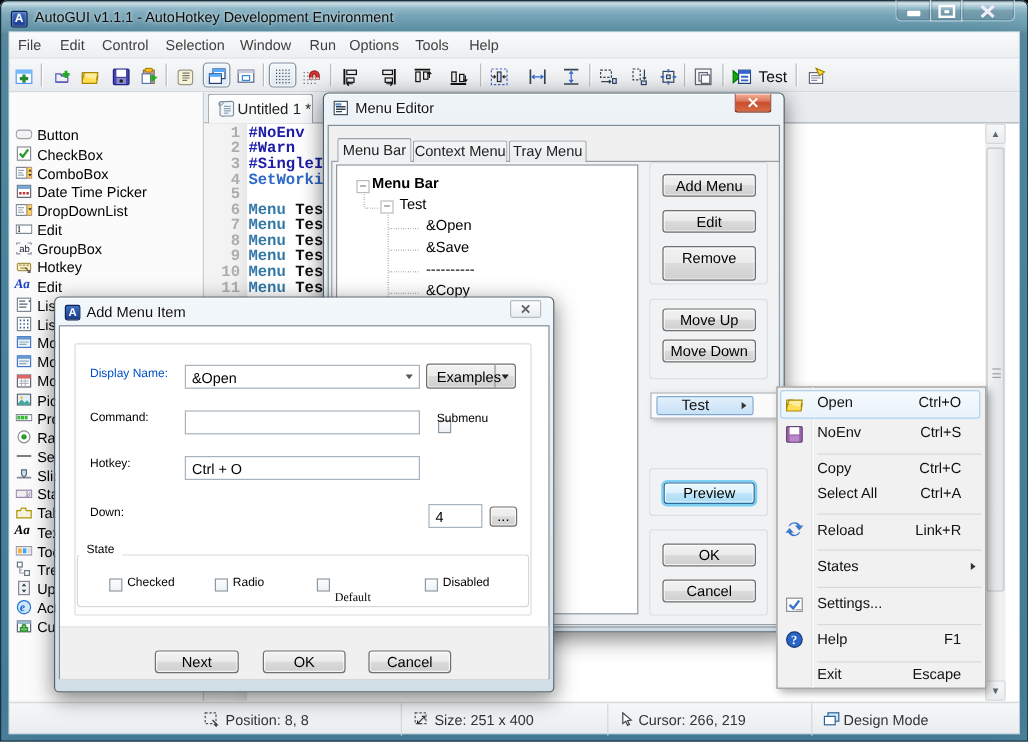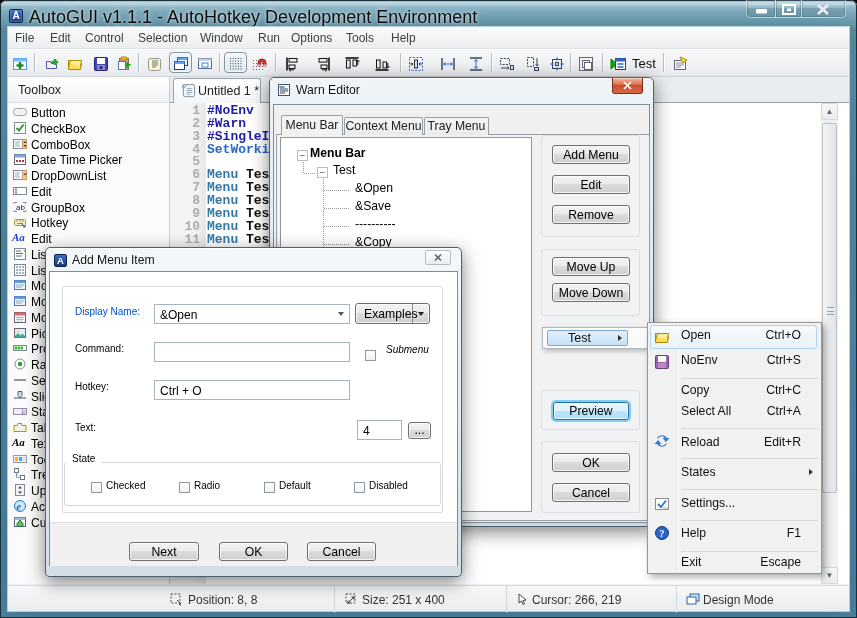--- a/index.html
+++ b/index.html
@@ -3,21 +3,21 @@
 *{margin:0;padding:0;box-sizing:border-box;}
 html,body{width:857px;height:618px;overflow:hidden;}
 body{font-family:"Liberation Sans",sans-serif;font-size:12px;position:relative;background:#000;}
 .abs{position:absolute;}
 #frame{position:absolute;left:0;top:0;width:857px;height:618px;
  background:linear-gradient(180deg,#1d3b47 0%,#c6dde6 0.45%,#8db6c6 1.1%,#74a3b6 2%,#6697ab 3.2%,#5d8fa3 4.0%,#527f93 4.6%,#4a8099 7%,#427d98 30%,#3d7894 70%,#3a7390 100%);
  border-radius:6px 6px 0 0;
  box-shadow:inset 0 0 0 1px #16303c, inset 0 2px 0 rgba(255,255,255,.4), inset 0 0 40px rgba(255,255,255,.12);}
 #titlebar{position:absolute;left:0;top:0;width:857px;height:27px;}
 #appicon{position:absolute;left:9px;top:9px;width:14px;height:14px;background:linear-gradient(180deg,#3c6ec4,#1a3a8c);border:1px solid #0d2350;border-radius:2px;color:#fff;font-weight:bold;font-size:10px;text-align:center;line-height:12px;box-shadow:inset 0 0 2px rgba(255,255,255,.6);}
-#apptitle{position:absolute;left:29px;top:7px;font-size:18px;color:#0c0c0c;text-shadow:0 0 3px rgba(255,255,255,.7),0 0 6px rgba(255,255,255,.5);white-space:nowrap;}
+#apptitle{position:absolute;left:29px;top:7px;font-size:12px;color:#0c0c0c;text-shadow:0 0 3px rgba(255,255,255,.7),0 0 6px rgba(255,255,255,.5);white-space:nowrap;}
 .capbtn{position:absolute;top:0;height:18px;background:linear-gradient(180deg,rgba(255,255,255,.18),rgba(255,255,255,.04) 45%,rgba(0,0,0,.10) 50%,rgba(0,0,0,.04));border:1px solid rgba(205,228,237,.7);border-top:none;color:#fff;text-align:center;box-shadow:inset 0 0 0 1px rgba(40,70,85,.25);}
 #btnmin{left:746px;width:30px;border-radius:0 0 0 5px;}
 #btnmax{left:775px;width:27px;}
 #btnclose{left:801px;width:45px;border-radius:0 0 5px 0;}
 #client{position:absolute;left:8px;top:27px;width:841px;height:584px;background:#eff1f3;box-shadow:0 0 0 1px rgba(220,235,242,.75);}
 
 #menubar{position:absolute;left:0;top:0;width:841px;height:22px;background:linear-gradient(180deg,#f9fafb,#eceef1);border-bottom:1px solid #e0e3e6;color:#333;}
 #menubar span{position:absolute;top:4px;font-size:12px;color:#404040;}
 
 #toolbar{position:absolute;left:0;top:22px;width:841px;height:28px;background:linear-gradient(180deg,#f7f8f9,#e8ebee);border-bottom:1px solid #cfd4d9;}
@@ -274,23 +274,20 @@
   <div class="tsep" style="left:655px"></div>
   <svg class="tico" style="left:665px" width="16" height="16" viewBox="0 0 16 16">
         <rect x="1.5" y="4.5" width="11" height="9" fill="#fff" stroke="#667"></rect>
         <path d="M3 7 h8 M3 9 h8 M3 11 h5" stroke="#88a" stroke-width="1"></path>
         <path d="M7 1 l7 3 -4 3 z" fill="#fd4" stroke="#a80"></path>
       </svg>
       <div id="testlabel">Test</div>
     </div>
  <div id="content">
   <div id="toolbox">
-   <div id="tbhead">
-          <span>Toolbox</span>
-        </div>
    <div class="tbitem" style="top:28.00px">
           <svg width="14" height="14" viewBox="0 0 14 14">
             <rect x="0.5" y="3.5" width="13" height="7" rx="3" fill="#f2f2f2" stroke="#9aa0a6"></rect>
           </svg>
           <span class="txt">Button</span>
         </div>
    <div class="tbitem" style="top:59.50px">
           <svg width="14" height="14" viewBox="0 0 14 14">
             <rect x="0.5" y="2.5" width="9" height="9" fill="#fff" stroke="#7c8894"></rect>
             <path d="M2 5h5M2 7h4M2 9h5" stroke="#9ab" stroke-width="1"></path>
@@ -552,21 +549,21 @@
  </div>
 </div>
 
 <div class="dlg" id="dlgME" style="left:269px;top:77px;width:385px;height:450px;">
  <div class="dlgframe"></div>
  <svg class="abs" style="left:8px;top:6px" width="14" height="14" viewBox="0 0 14 14">
       <rect x="1.5" y="1.5" width="11" height="11" fill="#fff" stroke="#456"></rect>
       <path d="M3 4 h4 M3 6 h8 M3 8 h8 M3 10 h5" stroke="#345" stroke-width="1.2"></path>
       <rect x="2.5" y="3" width="5" height="2" fill="#69c"></rect>
     </svg>
- <div class="dlgtitle" style="left:27px;top:6px">Warn Editor</div>
+ <div class="dlgtitle" style="left:27px;top:6px">Menu Editor</div>
  <div class="abs" id="meclose" style="left:343px;top:1px;width:31px;height:16px;border:1px solid #7e2d1d;border-top:none;border-radius:0 0 3px 3px;background:linear-gradient(180deg,#f5b09a 0%,#e07a5d 40%,#c94f31 50%,#d66a42 100%);box-shadow:inset 0 1px 0 rgba(255,255,255,.5);">
   <svg width="29" height="15">
         <path d="M11 4 L18 11 M18 4 L11 11" stroke="#fff" stroke-width="1.7"></path>
       </svg></div>
  <div class="dlgclient" style="left:4px;top:27px;width:377px;height:419px;background:#f0f0f0;">
 
   <div class="abs" style="left:2px;top:29px;width:374px;height:387px;border:1px solid #999fa5;background:#f1f2f3;border-radius:0 2px 2px 2px;"></div>
   <div class="tab tabsel" style="left:7px;top:10px;width:62px;height:20px;line-height:19px;">Menu Bar</div>
   <div class="tab" style="left:70px;top:12px;width:79px;height:18px;line-height:17px;">Context Menu</div>
   <div class="tab" style="left:150px;top:12px;width:65px;height:18px;line-height:17px;text-align:center;">Tray Menu</div>
@@ -585,21 +582,21 @@
    <div class="treetxt" style="left:52px;top:25px;">Test</div>
    <div class="treetxt" style="left:74px;top:43px;">&amp;Open</div>
    <div class="treetxt" style="left:74px;top:61px;">&amp;Save</div>
    <div class="treetxt" style="left:74px;top:79px;">----------</div>
    <div class="treetxt" style="left:74px;top:97px;">&amp;Copy</div>
   </div>
 
   <div class="grp" style="left:267px;top:30px;width:99px;height:102px;"></div>
   <div class="w7btn" style="left:278px;top:40px;width:78px;height:19px;line-height:18px;">Add Menu</div>
   <div class="w7btn" style="left:278px;top:70px;width:78px;height:19px;line-height:18px;">Edit</div>
-  <div class="w7btn" style="left:278px;top:100px;width:78px;height:19px;line-height:18px;">Remove</div>
+  <div class="w7btn" style="left:278px;top:100px;width:78px;height:29px;line-height:18px;">Remove</div>
   <div class="grp" style="left:267px;top:144px;width:99px;height:67px;"></div>
   <div class="w7btn" style="left:278px;top:152px;width:78px;height:19px;line-height:18px;">Move Up</div>
   <div class="w7btn" style="left:278px;top:178px;width:78px;height:19px;line-height:18px;">Move Down</div>
   <div class="grp" style="left:267px;top:285px;width:99px;height:40px;"></div>
   <div class="w7btn w7def" style="left:279px;top:297px;width:76px;height:18px;line-height:17px;">Preview</div>
   <div class="grp" style="left:267px;top:336px;width:99px;height:72px;"></div>
   <div class="w7btn" style="left:278px;top:348px;width:78px;height:19px;line-height:18px;">OK</div>
   <div class="w7btn" style="left:278px;top:378px;width:78px;height:19px;line-height:18px;">Cancel</div>
  </div>
 </div>
@@ -622,39 +619,39 @@
       </div>
   <div class="w7btn" style="left:305px;top:31px;width:75px;height:21px;line-height:20px;">
         <span style="position:absolute;right:0;top:0;width:17px;height:19px;border-left:1px solid #909090;">
           <span style="position:absolute;left:5px;top:8px;width:0;height:0;border-left:3.5px solid transparent;border-right:3.5px solid transparent;border-top:4px solid #222;"></span>
         </span>
         <span style="position:absolute;left:8px;top:0">Examples</span>
       </div>
   <div class="lbl" style="left:25px;top:71px;text-align:right;">Command:</div>
   <div class="edit" style="left:104px;top:70px;width:196px;height:20px;"></div>
   <div class="chk" style="left:315px;top:78px;"></div>
-  <div class="lbl" style="left:336px;top:72px;font-style:italic;">Submenu</div>
+  <div class="lbl" style="left:314px;top:72px;">Submenu</div>
   <div class="lbl" style="left:25px;top:109px;">Hotkey:</div>
   <div class="edit" style="left:104px;top:108px;width:196px;height:20px;">
         <span style="position:absolute;left:5px;top:3px">Ctrl + O</span>
       </div>
-  <div class="lbl" style="left:25px;top:150px;">Text:</div>
+  <div class="lbl" style="left:25px;top:150px;">Down:</div>
   <div class="edit" style="left:307px;top:148px;width:45px;height:20px;">
         <span style="position:absolute;left:5px;top:3px">4</span>
       </div>
   <div class="w7btn" style="left:358px;top:150px;width:23px;height:17px;line-height:14px;">...</div>
   <div class="grp" style="left:14px;top:190px;width:377px;height:44px;border-color:#d5d9dc;"></div>
   <div class="abs" style="left:16px;top:184px;width:36px;height:12px;background:#fff;"></div>
   <div class="lbl" style="left:22px;top:181px;">State</div>
   <div class="chk" style="left:41px;top:210px;"></div>
       <div class="lbl" style="left:56px;top:208px;">Checked</div>
   <div class="chk" style="left:129px;top:210px;"></div>
       <div class="lbl" style="left:144px;top:208px;">Radio</div>
   <div class="chk" style="left:214px;top:210px;"></div>
-      <div class="lbl" style="left:229px;top:208px;">Default</div>
+      <div class="lbl" style="left:229px;top:221px;font-family:Liberation Serif, serif;">Default</div>
   <div class="chk" style="left:304px;top:210px;"></div>
       <div class="lbl" style="left:319px;top:208px;">Disabled</div>
   <div class="w7btn" style="left:79px;top:270px;width:70px;height:19px;line-height:18px;">Next</div>
   <div class="w7btn" style="left:169px;top:270px;width:69px;height:19px;line-height:18px;">OK</div>
   <div class="w7btn" style="left:257px;top:270px;width:69px;height:19px;line-height:18px;">Cancel</div>
  </div>
 </div>
 
 <div class="abs" id="strip" style="left:542px;top:327px;width:105px;height:22px;background:#fbfbfb;border:1px solid #b2b7bb;border-right:none;box-shadow:2px 2px 5px rgba(0,0,0,.25);">
  <div class="abs" style="left:4px;top:2px;width:81px;height:16px;background:linear-gradient(180deg,#e2f0fc,#c7e1f6);border:1px solid #7fa8cf;border-radius:2px;"></div>
@@ -682,21 +679,21 @@
  <div class="mitem" style="top:60px">Copy</div>
     <div class="mshort" style="top:60px">Ctrl+C</div>
  <div class="mitem" style="top:81px">Select All</div>
     <div class="mshort" style="top:81px">Ctrl+A</div>
  <div class="msep" style="top:105px"></div>
  <svg class="abs" style="left:6px;top:110px" width="16" height="16" viewBox="0 0 16 16">
       <path d="M3 6 a5.5 5.5 0 0 1 10 -1 l2.5 0 -3.5 4 -3.5 -4 2.2 0 a3.5 3.5 0 0 0 -6 0 z" fill="#3a78d0"></path>
       <path d="M13 10 a5.5 5.5 0 0 1 -10 1 l-2.5 0 3.5 -4 3.5 4 -2.2 0 a3.5 3.5 0 0 0 6 0 z" fill="#3a78d0"></path>
     </svg>
  <div class="mitem" style="top:112px">Reload</div>
-    <div class="mshort" style="top:112px">Edit+R</div>
+    <div class="mshort" style="top:112px">Link+R</div>
  <div class="msep" style="top:135px"></div>
  <div class="mitem" style="top:142px">States</div>
  <div class="abs" style="left:161px;top:146px;width:0;height:0;border-top:3.5px solid transparent;border-bottom:3.5px solid transparent;border-left:4px solid #333;"></div>
  <div class="msep" style="top:166px"></div>
  <svg class="abs" style="left:6px;top:173px" width="16" height="16" viewBox="0 0 16 16">
       <rect x="1.5" y="2.5" width="13" height="11" fill="#fff" stroke="#8a9096"></rect>
       <path d="M4 8 L7 11 L12 4.5" stroke="#3a78d0" stroke-width="2" fill="none"></path>
       <path d="M9 12 h5" stroke="#aaa"></path>
     </svg>
  <div class="mitem" style="top:173px">Settings...</div>

